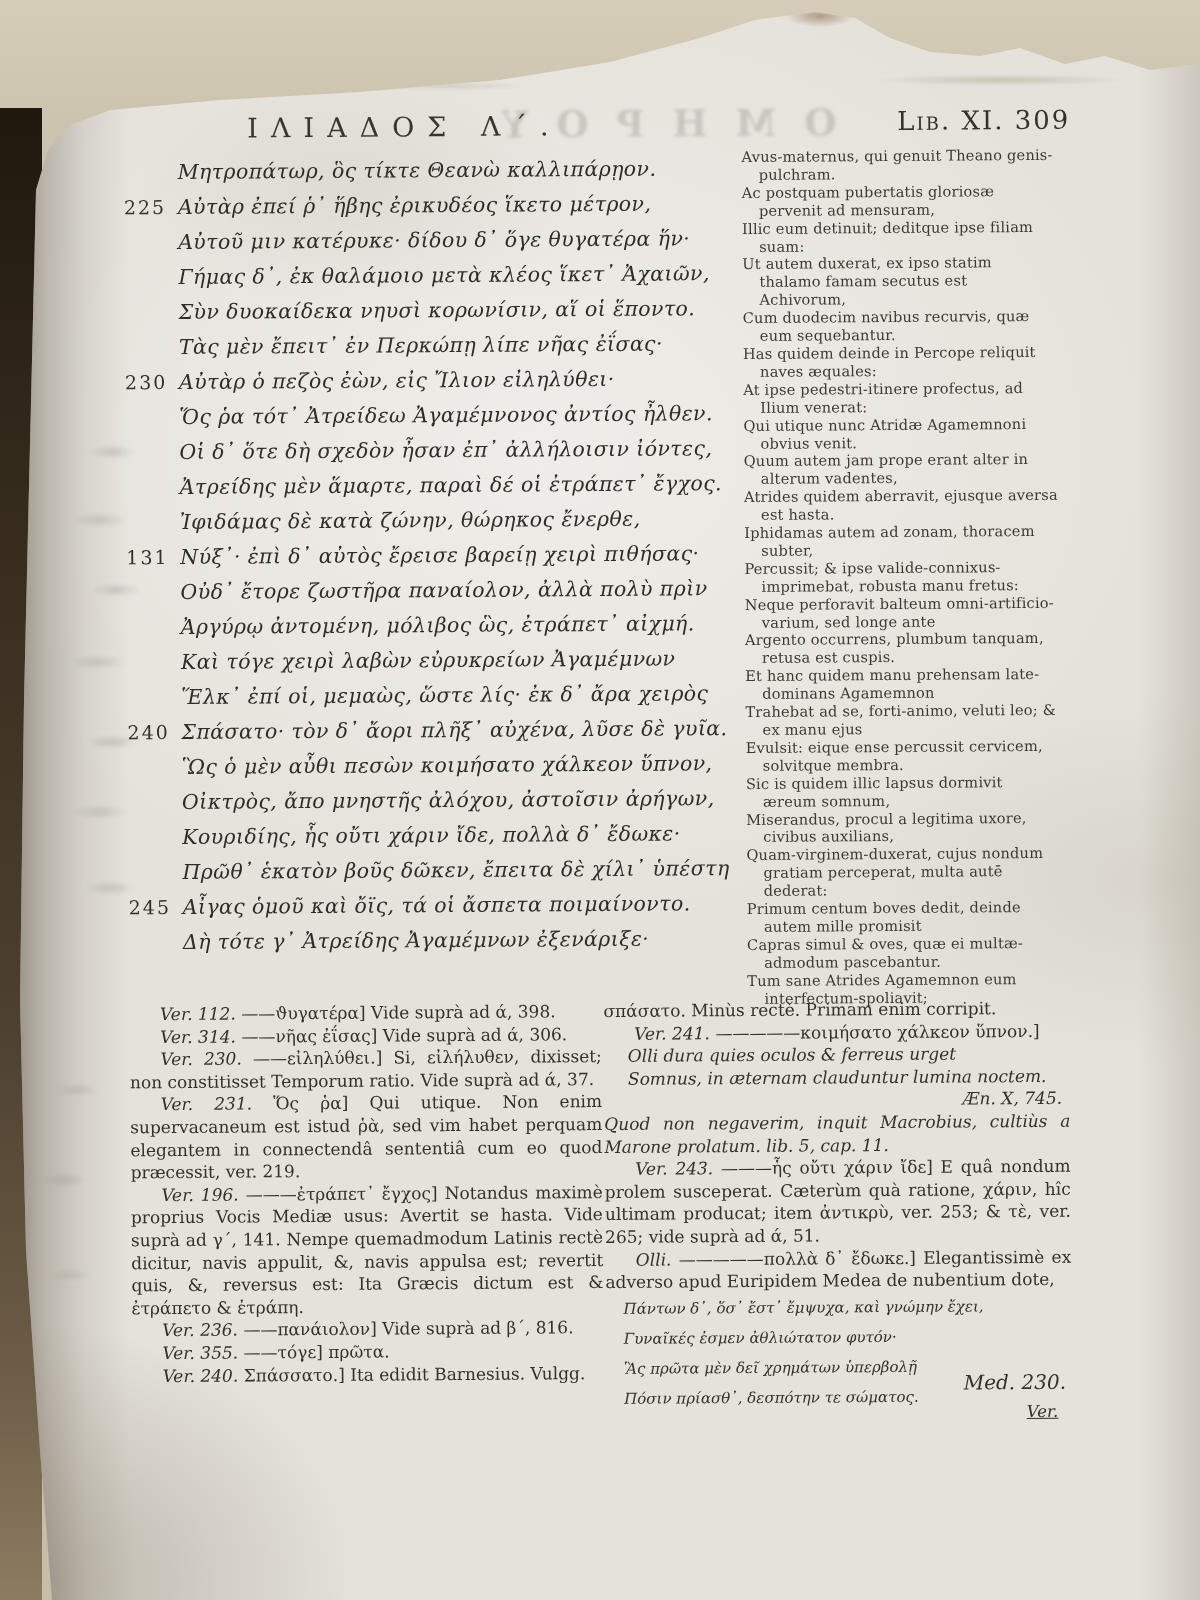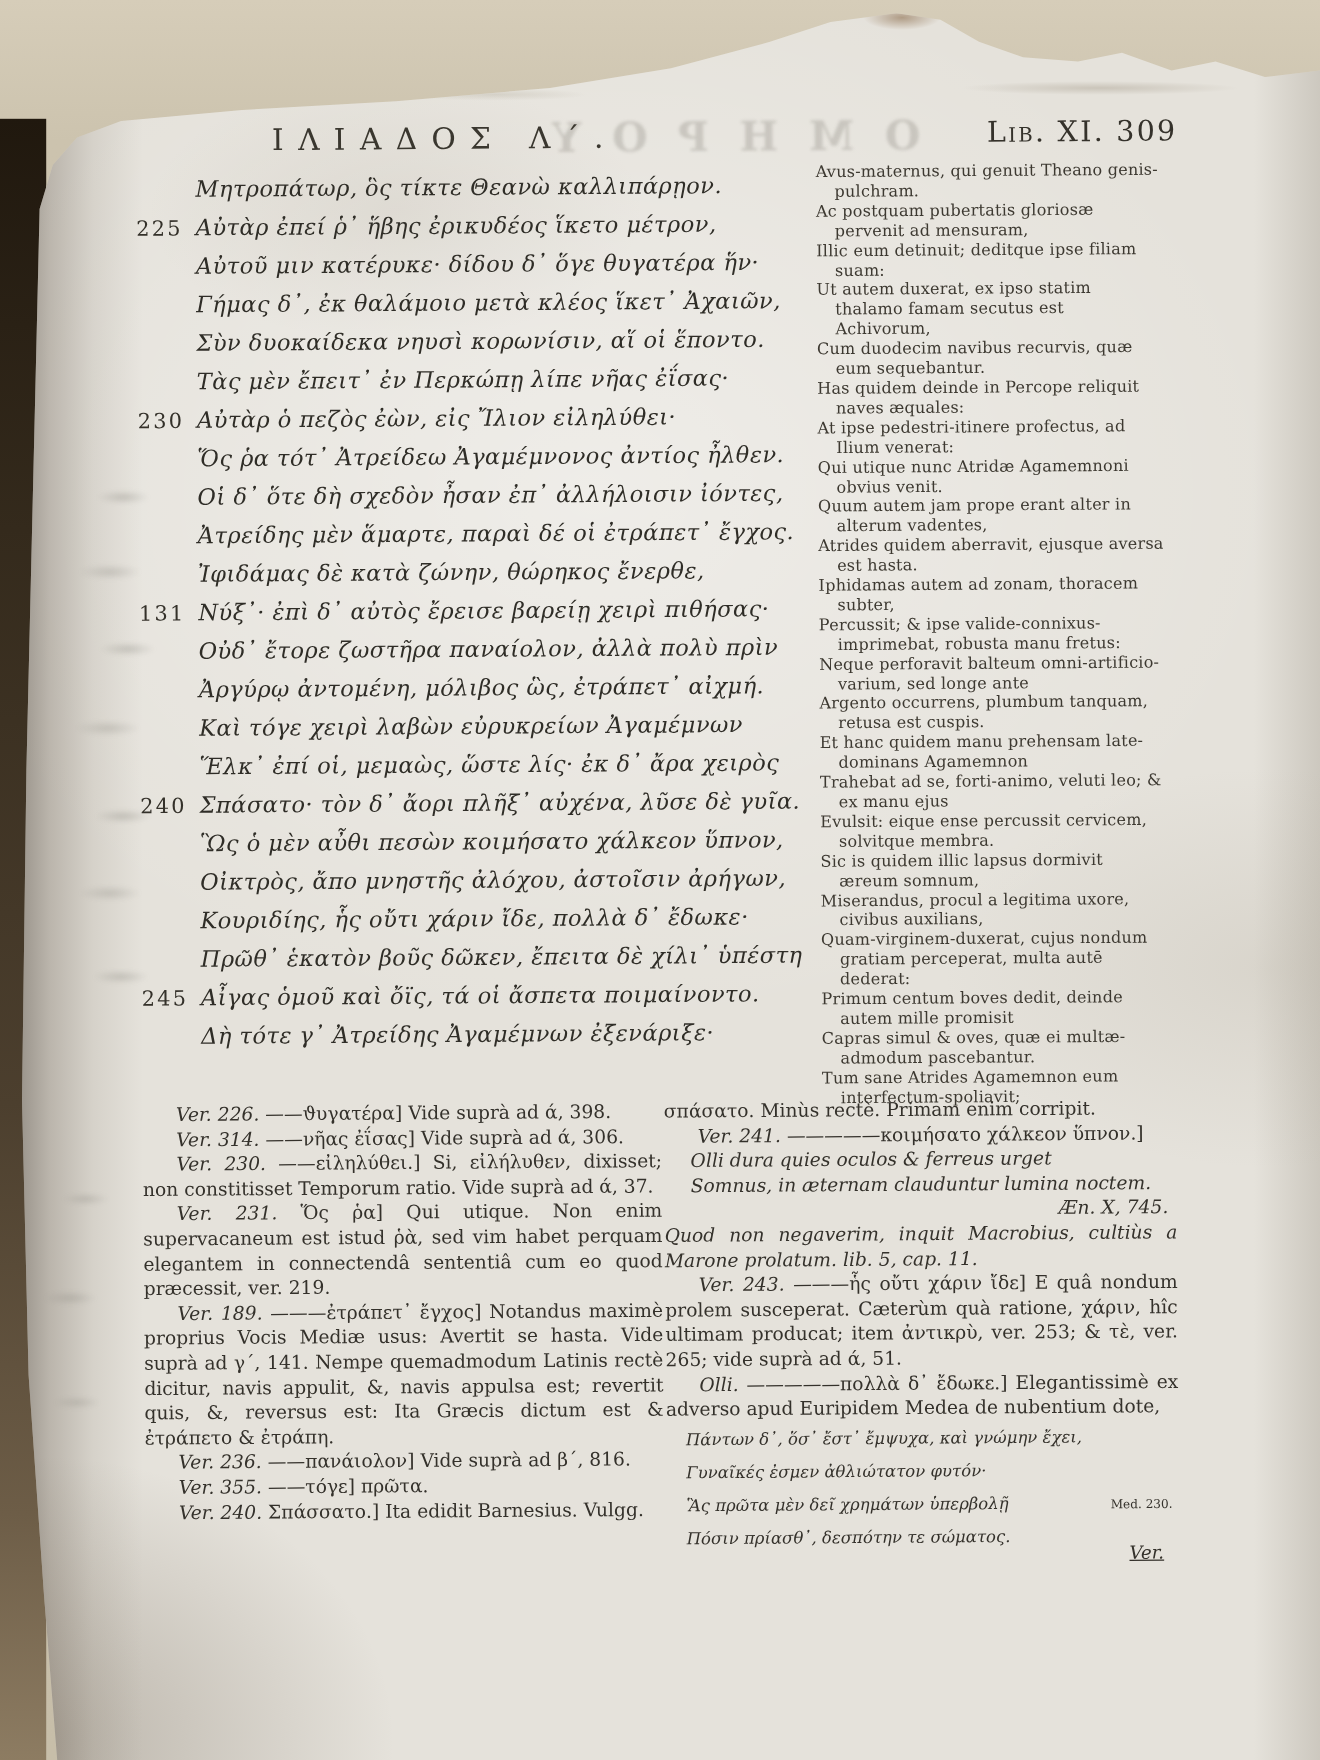--- a/index.html
+++ b/index.html
@@ -84,21 +84,21 @@
   .fn-right{position:absolute;left:602px;top:1000px;width:466px;}
   .fnp{margin:0;text-indent:1.8em;text-align:justify;}
   .noind{text-indent:0;}
   .fnlabel{font-style:italic;}
   .fnlabel:not(:empty)::after{content:" ";}
   .vquote{margin:0;padding-left:24px;font-style:italic;}
   .qref{margin:0;text-align:right;font-style:italic;padding-right:8px;}
   .ital{font-style:italic;}
   .medea{padding-left:18px;font-style:italic;font-size:15px;}
   .medea .mline{margin:0;height:30px;line-height:30px;white-space:nowrap;}
-  .medref{position:absolute;right:6px;top:360px;font-size:11px;}
+  .medref{position:absolute;right:6px;top:374px;font-style:italic;font-size:20px;}
   .catchword{position:absolute;right:14px;top:404px;font-style:italic;font-size:16.5px;text-decoration:underline;}
 </style>
 </head>
 <body>
 
 <div class="spine"></div>
 
 <div class="page">
   <div class="gutter-shadow"></div>
   <div class="edge-stains"></div>
@@ -249,29 +249,29 @@
 
         <p class="lline">Primum centum boves dedit, deinde autem mille promisit</p>
 
         <p class="lline">Capras simul &amp; oves, quæ ei multæ-admodum pascebantur.</p>
 
         <p class="lline">Tum sane Atrides Agamemnon eum interfectum-spoliavit;</p>
       </div>
 
     <div class="fn fn-left">
 
-        <p class="fnp"><span class="fnlabel">Ver. 226.</span><span>——ϑυγατέρα] Vide suprà ad ά, 398.</span></p>
+        <p class="fnp"><span class="fnlabel">Ver. 112.</span><span>——ϑυγατέρα] Vide suprà ad ά, 398.</span></p>
 
         <p class="fnp"><span class="fnlabel">Ver. 314.</span><span>——νῆας ἐΐσας] Vide suprà ad ά, 306.</span></p>
 
         <p class="fnp"><span class="fnlabel">Ver. 230.</span><span>——εἰληλύθει.] Si, εἰλήλυθεν, dixisset; non constitisset Temporum ratio. Vide suprà ad ά, 37.</span></p>
 
         <p class="fnp"><span class="fnlabel">Ver. 231.</span><span>Ὅς ῥα] Qui utique. Non enim supervacaneum est istud ῥὰ, sed vim habet perquam elegantem in connectendâ sententiâ cum eo quod præcessit, ver. 219.</span></p>
 
-        <p class="fnp"><span class="fnlabel">Ver. 189.</span><span>———ἐτράπετ᾽ ἔγχος] Notandus maximè proprius Vocis Mediæ usus: Avertit se hasta. Vide suprà ad γ΄, 141. Nempe quemadmodum Latinis rectè dicitur, navis appulit, &amp;, navis appulsa est; revertit quis, &amp;, reversus est: Ita Græcis dictum est &amp; ἐτράπετο &amp; ἐτράπη.</span></p>
+        <p class="fnp"><span class="fnlabel">Ver. 196.</span><span>———ἐτράπετ᾽ ἔγχος] Notandus maximè proprius Vocis Mediæ usus: Avertit se hasta. Vide suprà ad γ΄, 141. Nempe quemadmodum Latinis rectè dicitur, navis appulit, &amp;, navis appulsa est; revertit quis, &amp;, reversus est: Ita Græcis dictum est &amp; ἐτράπετο &amp; ἐτράπη.</span></p>
 
         <p class="fnp"><span class="fnlabel">Ver. 236.</span><span>——πανάιολον] Vide suprà ad β΄, 816.</span></p>
 
         <p class="fnp"><span class="fnlabel">Ver. 355.</span><span>——τόγε] πρῶτα.</span></p>
 
         <p class="fnp"><span class="fnlabel">Ver. 240.</span><span>Σπάσσατο.] Ita edidit Barnesius. Vulgg.</span></p>
       </div>
 
     <div class="fn fn-right">
       <p class="fnp noind">σπάσατο. Minùs rectè. Primam enim corripit.</p>

